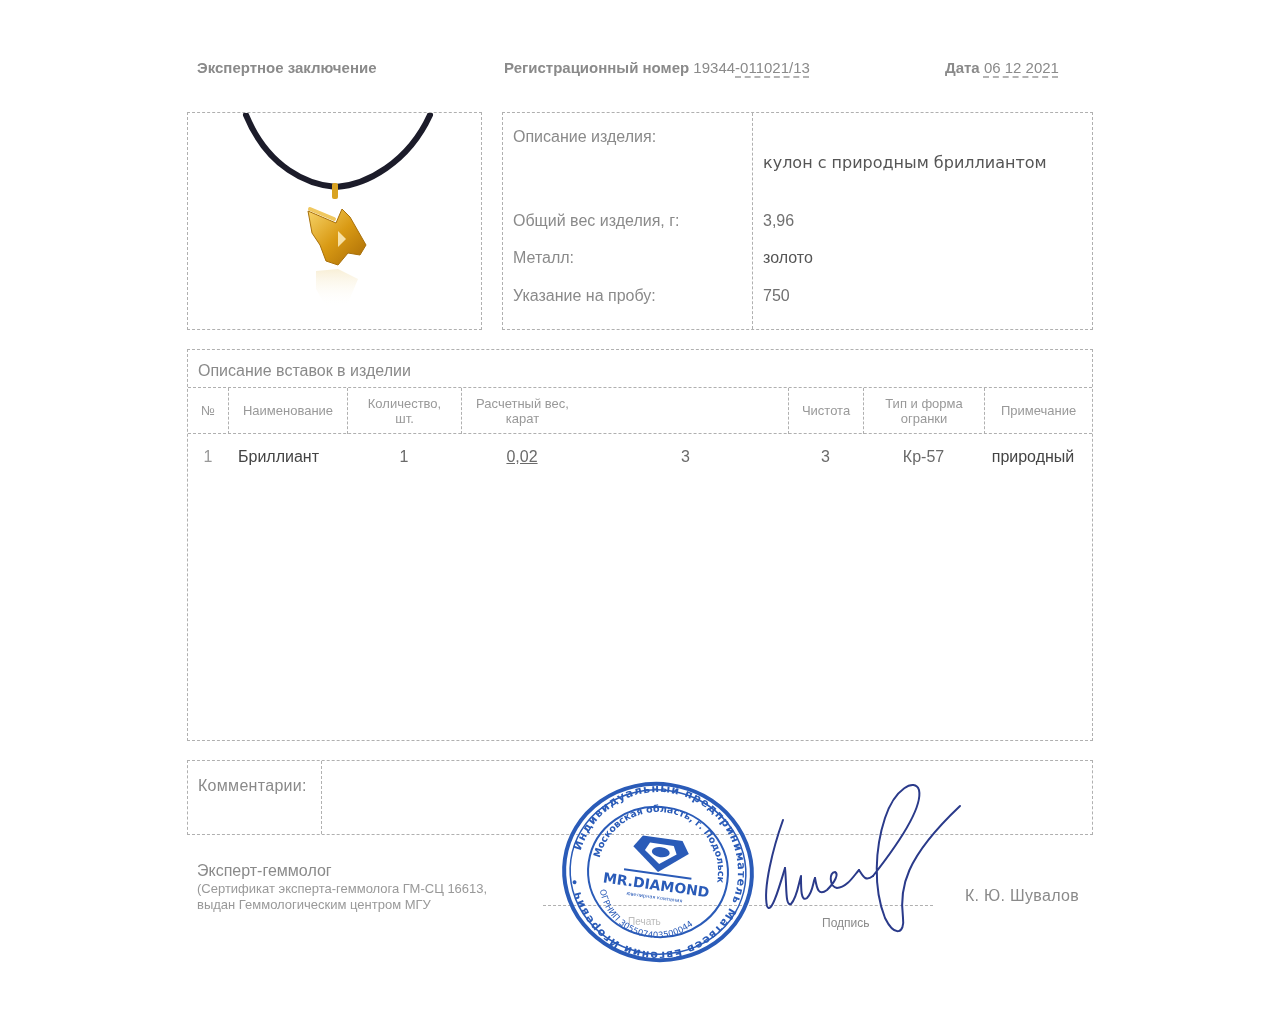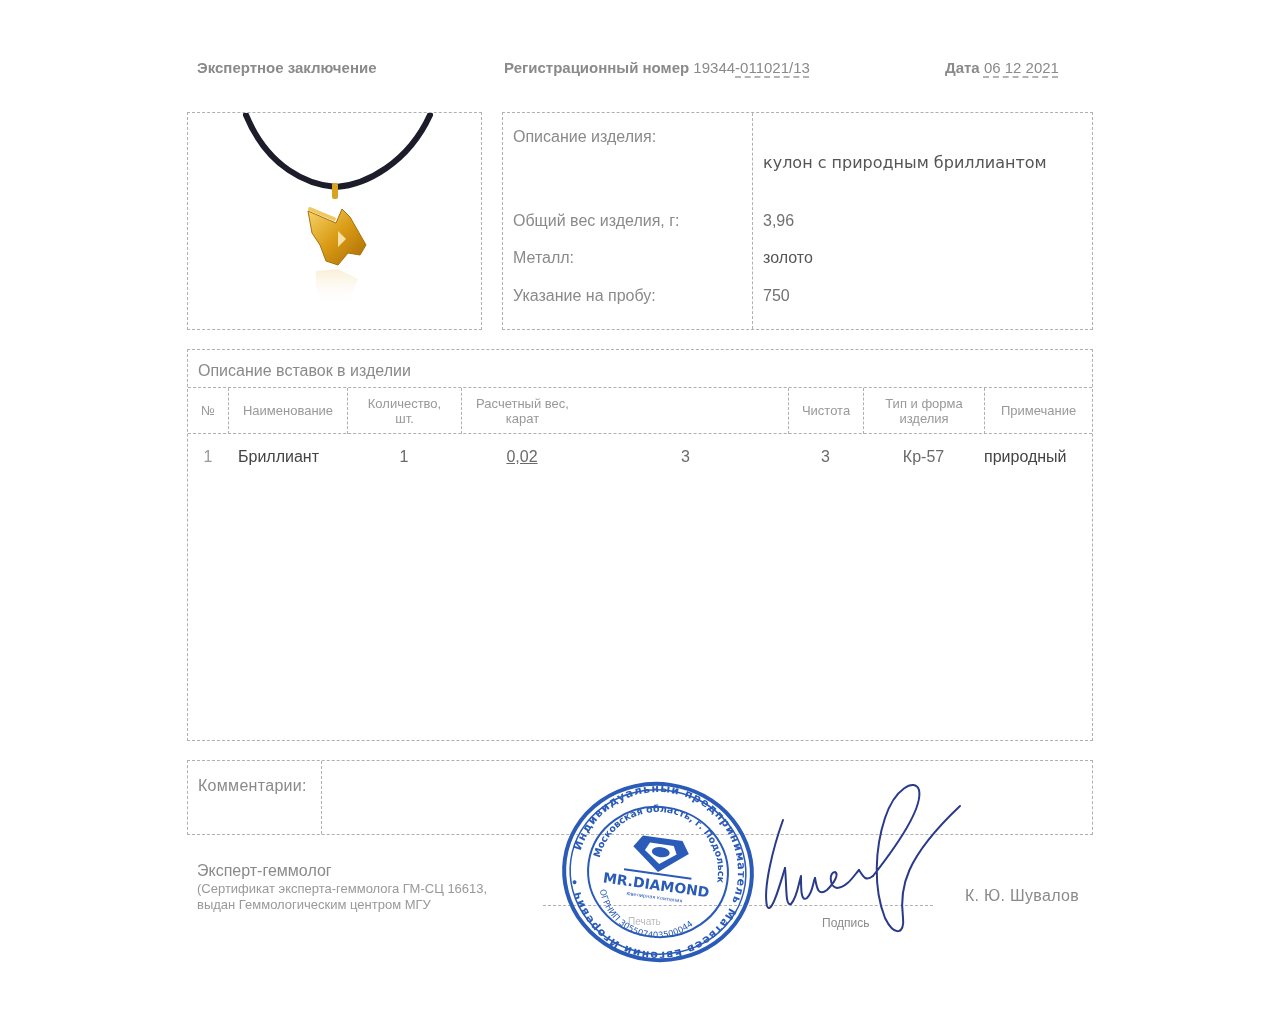--- a/index.html
+++ b/index.html
@@ -101,32 +101,32 @@
 </div>
 
 <div class="abs dash ins-box">
   <div class="ins-title">Описание вставок в изделии</div>
   <div class="thead">
     <div class="th" style="left:0; width:40px;"><span>№</span></div>
     <div class="th sep" style="left:40px; width:119px;"><span>Наименование</span></div>
     <div class="th sep" style="left:159px; width:114px; padding-top:8px;"><span>Количество,</span><br><span>шт.</span></div>
     <div class="th sep" style="left:273px; width:122px; padding-top:8px;"><span>Расчетный вес,</span><br><span>карат</span></div>
     <div class="th sep" style="left:600px; width:75px;"><span>Чистота</span></div>
-    <div class="th sep" style="left:675px; width:121px; padding-top:8px;"><span>Тип и форма</span><br><span>изделия</span></div>
+    <div class="th sep" style="left:675px; width:121px; padding-top:8px;"><span>Тип и форма</span><br><span>огранки</span></div>
     <div class="th sep" style="left:796px; width:108px;"><span>Примечание</span></div>
   </div>
   <div>
     <div class="td" style="left:0; width:40px; color:#999;">1</div>
     <div class="td dark" style="left:50px; text-align:left;">Бриллиант</div>
     <div class="td" style="left:159px; width:114px;">1</div>
     <div class="td" style="left:273px; width:122px;text-decoration:underline;">0,02</div>
     <div class="td" style="left:395px; width:205px;">3</div>
     <div class="td" style="left:600px; width:75px;">3</div>
     <div class="td" style="left:675px; width:121px;">Кр-57</div>
-    <div class="td dark" style="left:796px; width:108px; text-align:left; padding-right:10px;">природный</div>
+    <div class="td dark" style="left:796px; width:108px; text-align:center; padding-right:10px;">природный</div>
   </div>
 </div>
 
 <div class="abs dash com-box">
   <div class="com-lbl">Комментарии:</div>
   <div class="com-split"></div>
   <div style="position:absolute; left:140px; top:16px;"></div>
 </div>
 
 <div class="abs exp-title">Эксперт-геммолог</div>

